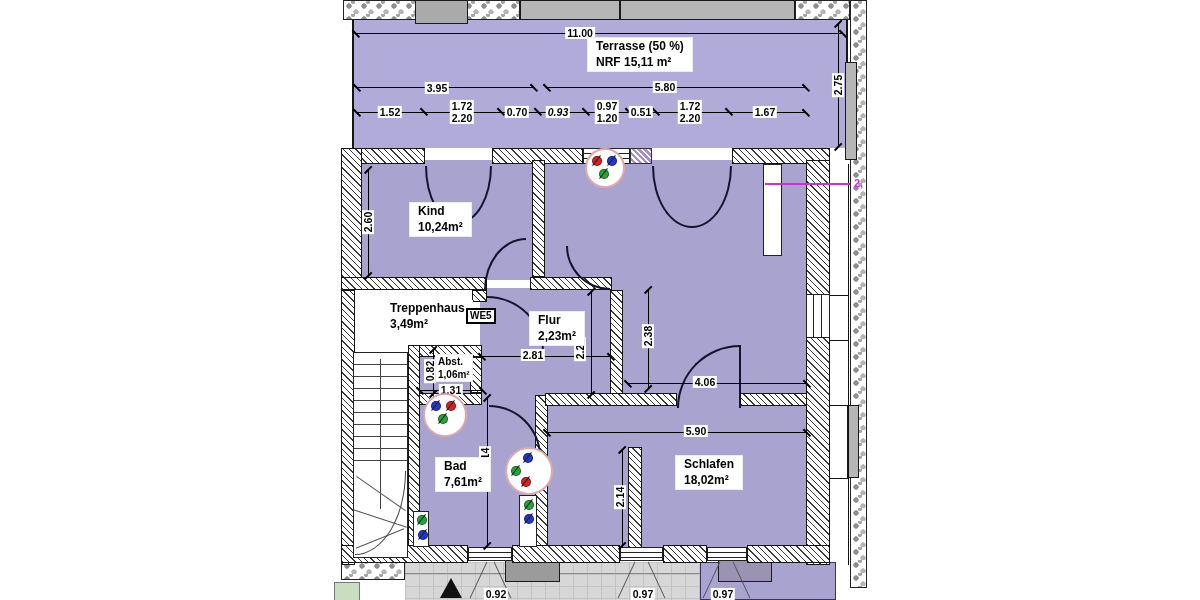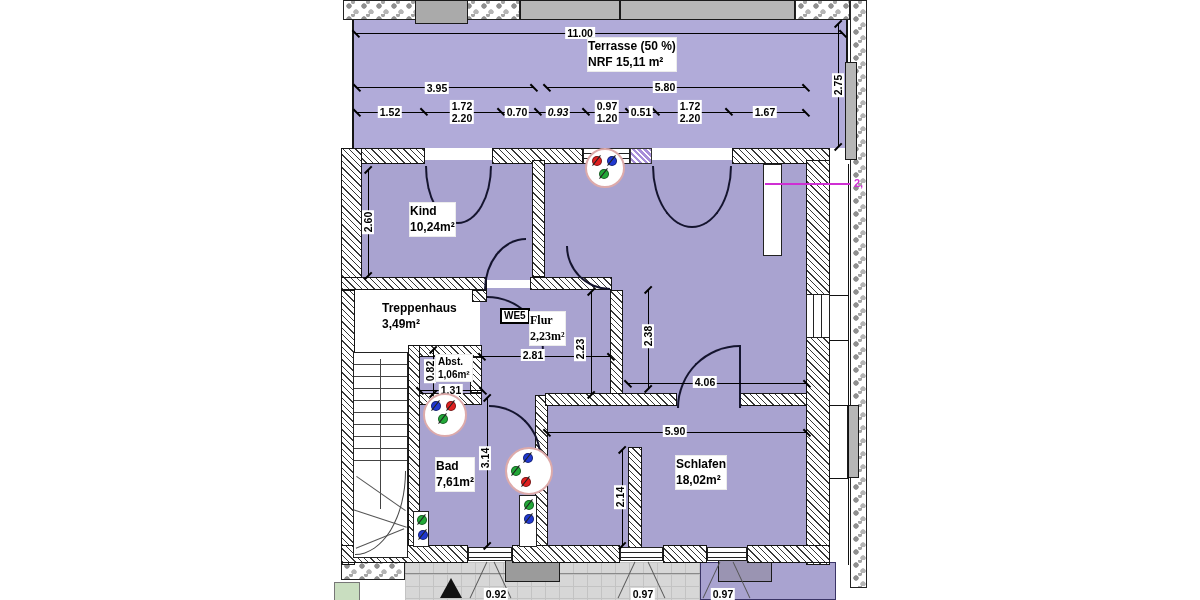--- a/index.html
+++ b/index.html
@@ -27,24 +27,24 @@
   .dlh{position:absolute;height:0;border-top:1px solid #000;}
   .dlh::before,.dlh::after{content:"";position:absolute;top:-5px;width:1.5px;height:10px;background:#000;transform:rotate(-45deg);}
   .dlh::before{left:-1px;} .dlh::after{right:-1px;}
   .dlv{position:absolute;width:0;border-left:1px solid #000;}
   .dlv::before,.dlv::after{content:"";position:absolute;left:-6px;width:10px;height:1.5px;background:#000;transform:rotate(-45deg);}
   .dlv::before{top:-1px;} .dlv::after{bottom:-1px;}
   .tick{position:absolute;width:1.5px;height:10px;background:#000;transform:rotate(-45deg);}
   .chip{position:absolute;transform:translate(-50%,-50%);background:#fff;padding:0 2px;
         font-size:10.5px;font-weight:bold;line-height:1.15;white-space:nowrap;text-align:center;}
   .chip.rot{transform:translate(-50%,-50%) rotate(-90deg);}
-  .rlabel{position:absolute;background:#fff;padding:1px 0;font-size:12px;font-weight:bold;
+  .rlabel{position:absolute;background:#fff;padding:1px 8px;font-size:12px;font-weight:bold;
         line-height:1.3;box-shadow:0 0 0 1px #ececec;white-space:nowrap;}
   .tag{position:absolute;background:#fff;border:2px solid #000;font-size:10px;font-weight:bold;
-        padding:0 2px;line-height:1.2;margin-left:34px;}
+        padding:0 2px;line-height:1.2;}
   .arc{position:absolute;box-sizing:border-box;border:0 solid #14142e;}
   .arc.tl{border-top-width:2px;border-left-width:2px;border-top-left-radius:100% 100%;}
   .arc.tr{border-top-width:2px;border-right-width:2px;border-top-right-radius:100% 100%;}
   .arc.bl{border-bottom-width:2px;border-left-width:2px;border-bottom-left-radius:100% 100%;}
   .arc.br{border-bottom-width:2px;border-right-width:2px;border-bottom-right-radius:100% 100%;}
   .det{position:absolute;border-radius:50%;background:#fff;border:2px solid #ddaaaa;}
   .pin{position:absolute;width:8px;height:8px;border-radius:50%;border:1px solid rgba(0,0,0,.45);}
   .pin::after{content:"";position:absolute;left:3px;top:-3px;width:1px;height:13px;background:#222;transform:rotate(38deg);}
   .pin.red{background:#e02020;} .pin.blue{background:#2038d0;} .pin.green{background:#22a838;}
   .tri{position:absolute;width:0;height:0;border-left:11px solid transparent;
@@ -208,21 +208,21 @@
   <div class="dlv" style="left:433px;top:350px;height:43px;"></div>
   <div class="chip rot" style="left:430px;top:371px;">0.82</div>
 
   <div class="dlh" style="left:420px;top:390px;width:62px;"></div>
   <div class="chip" style="left:451px;top:390px;">1.31</div>
 
   <div class="dlv" style="left:487px;top:398px;height:147px;"></div>
   <div class="chip rot" style="left:485px;top:458px;">3.14</div>
 
   <div class="dlh" style="left:547px;top:432px;width:259px;"></div>
-  <div class="chip" style="left:675px;top:431px;">5.90</div>
+  <div class="chip" style="left:696px;top:431px;">5.90</div>
 
   <div class="dlv" style="left:622px;top:450px;height:95px;"></div>
   <div class="chip rot" style="left:620px;top:497px;">2.14</div>
 
   <div class="chip" style="left:496px;top:594px;">0.92</div>
   <div class="chip" style="left:643px;top:594px;">0.97</div>
   <div class="chip" style="left:723px;top:594px;">0.97</div>
 
   <div class="magenta-line" style="left:765px;top:183px;width:85px;"></div>
   <div class="magenta-text" style="left:854px;top:177px;">2,</div>
@@ -233,21 +233,21 @@
   </div>
   <div class="rlabel" style="left:410px;top:203px;">
     <div>Kind</div>
     <div>10,24m²</div>
   </div>
   <div class="rlabel" style="left:382px;top:300px;box-shadow:none;">
     <div>Treppenhaus</div>
     <div>3,49m²</div>
   </div>
   <div class="tag" style="left:466px;top:308px;">WE5</div>
-  <div class="rlabel" style="left:530px;top:312px;font-family:Liberation Serif, serif;">
+  <div class="rlabel" style="left:530px;top:312px;">
     <div>Flur</div>
     <div>2,23m²</div>
   </div>
   <div class="rlabel" style="left:436px;top:355px;font-size:10px;padding:0 2px;">
     <div>Abst.</div>
     <div>1,06m²</div>
   </div>
   <div class="rlabel" style="left:436px;top:458px;">
     <div>Bad</div>
     <div>7,61m²</div>

